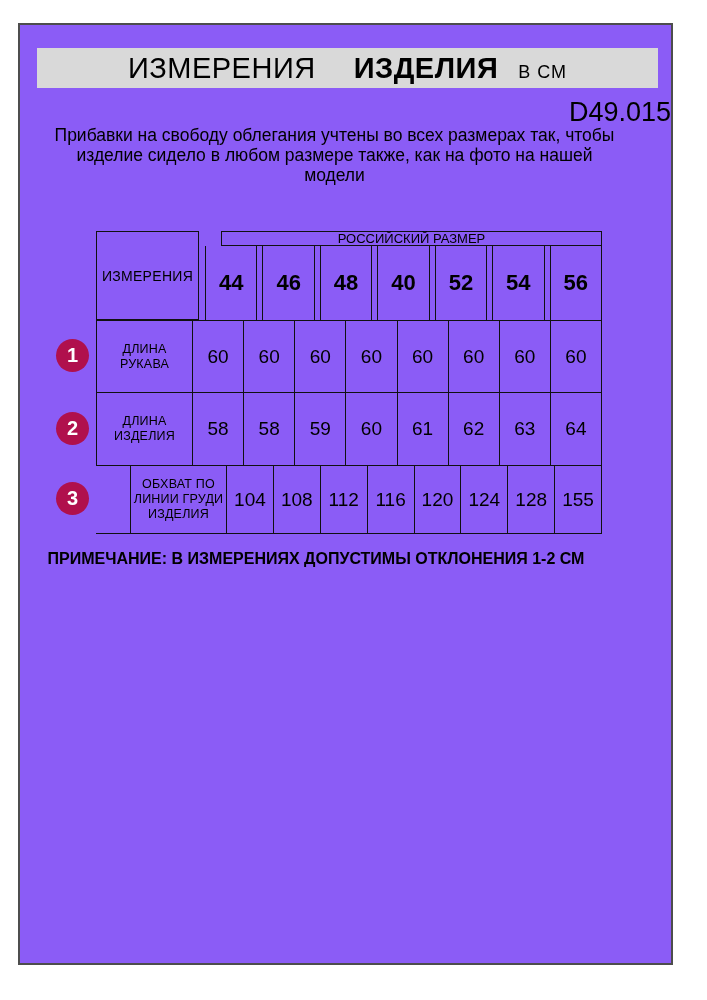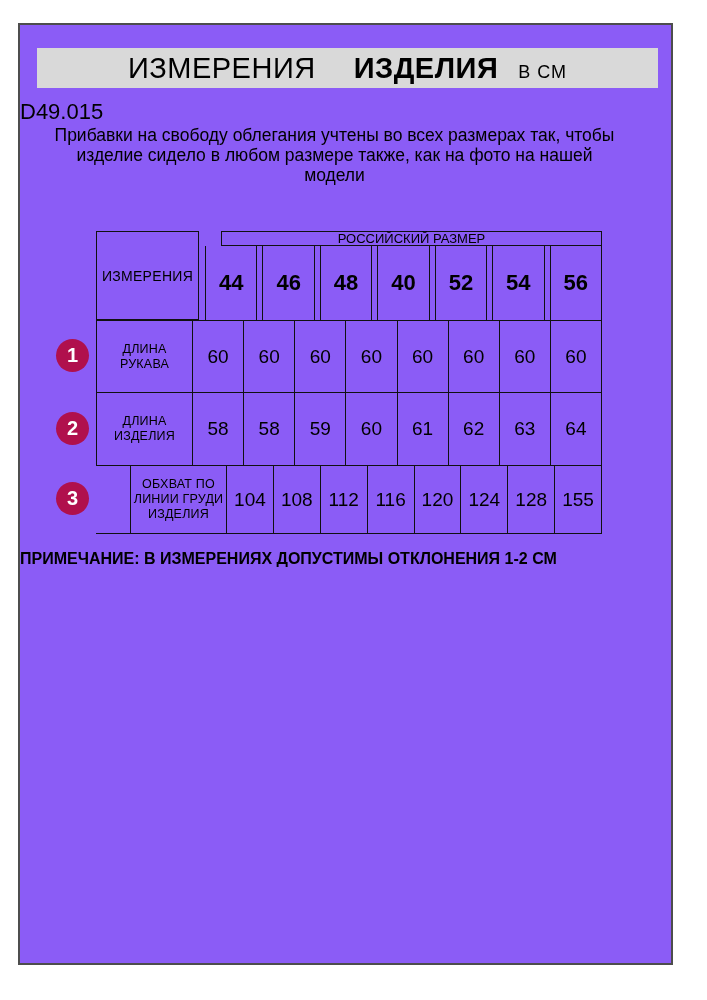--- a/index.html
+++ b/index.html
@@ -7,21 +7,21 @@
   .page { position:relative; width:707px; height:1000px; background:#fff; overflow:hidden; }
 
   .frame { position:absolute; left:18px; top:23px; width:655px; height:942px; border:2px solid #4d4d4d; background:#8b5cf6; }
 
   .band { position:absolute; left:17px; top:23px; width:621px; height:40px; background:#d9d9d9;
           display:flex; align-items:baseline; justify-content:center; }
   .band .t1 { font-size:29px; line-height:40px; letter-spacing:0.5px; }
   .band .t2 { font-size:29px; font-weight:bold; margin-left:38px; letter-spacing:0.5px; }
   .band .t3 { font-size:18px; margin-left:20px; letter-spacing:1px; }
 
-  .prod-code { position:absolute; left:0; top:74px; width:651px; text-align:left; font-size:22px; line-height:26px; }
+  .prod-code { position:absolute; left:0; top:74px; width:651px; text-align:right; font-size:27px; line-height:26px; }
   .descr { position:absolute; left:0; top:100px; width:629px; text-align:center; font-size:17.5px; line-height:20px; white-space:pre-line; }
 
   .m-table { position:absolute; left:76px; top:206px; width:506px; }
   .thead { display:flex; height:89px; }
   .corner-box { width:103px; height:89px; border:1.5px solid #111; display:flex; align-items:center; justify-content:center; font-size:14px; letter-spacing:0.3px; }
   .sizes-head { flex:1; display:flex; flex-direction:column; }
   .rr-box { height:15px; margin-left:22px; border:1.5px solid #111; display:flex; align-items:center; justify-content:center; font-size:13px; line-height:13px; }
   .size-row { flex:1; display:flex; }
   .size-box { flex:1; margin-left:5px; border-left:1.5px solid #111; border-right:1.5px solid #111;
               display:flex; align-items:center; justify-content:center; font-weight:bold; font-size:22px; }
@@ -37,21 +37,21 @@
                font-size:12.5px; line-height:15px; white-space:pre-line; letter-spacing:0.2px; }
   .val-cell { flex:1; border-right:1.5px solid #111; display:flex; align-items:center; justify-content:center; font-size:19px; }
 
   .num-circle { position:absolute; width:33px; height:33px; border-radius:50%; background:#b0104d;
                 color:#fff; display:flex; align-items:center; justify-content:center;
                 font-size:20px; font-weight:bold; }
   .nc1 { left:36px; top:314px; }
   .nc2 { left:36px; top:387px; }
   .nc3 { left:36px; top:457px; }
 
-  .note { position:absolute; left:0; top:525px; width:592px; text-align:left; font-weight:bold; font-size:16px; }
+  .note { position:absolute; left:0; top:525px; width:592px; text-align:center; font-weight:bold; font-size:16px; }
 </style>
 </head>
 <body>
 
 <div class="page">
   <div class="frame">
 
     <div class="band">
       <span class="t1">ИЗМЕРЕНИЯ</span>
       <span class="t2">ИЗДЕЛИЯ</span>

